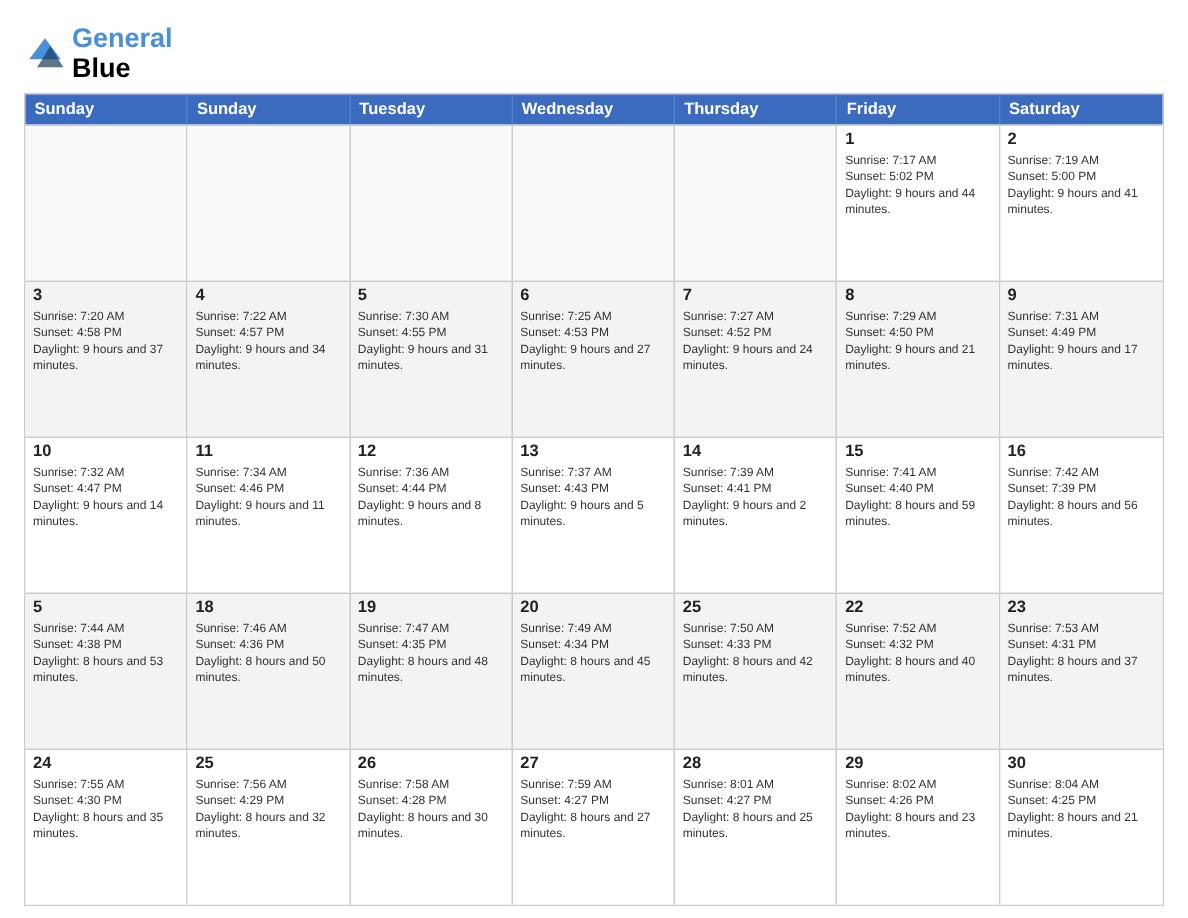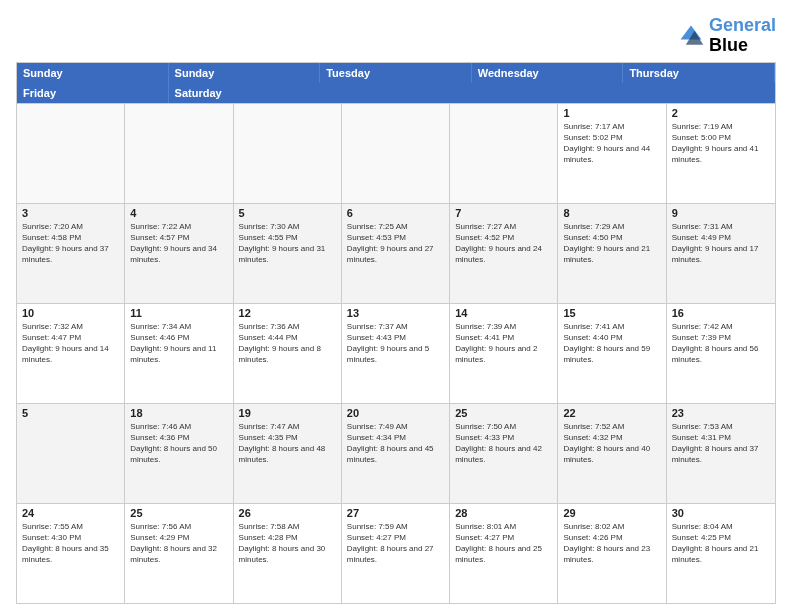--- a/index.html
+++ b/index.html
@@ -12,21 +12,21 @@
     }
     .page {
       width: 792px;
       height: 612px;
       padding: 16px 16px 8px 16px;
       display: flex;
       flex-direction: column;
     }
     .header {
       display: flex;
-      justify-content: flex-end;
+      justify-content: flex-start;
       align-items: flex-start;
       margin-bottom: 6px;
     }
     .logo {
       display: flex;
       align-items: center;
       gap: 4px;
     }
     .logo-text {
       font-size: 18px;
@@ -55,21 +55,21 @@
       color: #444;
     }
     .calendar {
       flex: 1;
       display: flex;
       flex-direction: column;
       border: 1px solid #ccc;
     }
     .cal-header {
       display: grid;
-      grid-template-columns: repeat(5, 1fr);
+      grid-template-columns: repeat(7, 1fr);
       background: #3a6bbf;
     }
     .cal-header-cell {
       color: #fff;
       font-size: 11px;
       font-weight: bold;
       padding: 4px 6px;
       text-align: left;
       border-right: 1px solid #5080cc;
     }
@@ -244,20 +244,23 @@
           <div class="cal-cell">
             <span class="day-number">16</span>
             <div class="cell-text" style="white-space: pre-line;">Sunrise: 7:42 AM
 Sunset: 7:39 PM
 Daylight: 8 hours and 56 minutes.</div>
           </div>
         </div>
         <div class="cal-row">
           <div class="cal-cell shaded">
             <span class="day-number">5</span>
+            <div class="cell-text" style="white-space: pre-line;">Sunrise: 7:44 AM
+Sunset: 4:38 PM
+Daylight: 8 hours and 53 minutes.</div>
           </div>
           <div class="cal-cell shaded">
             <span class="day-number">18</span>
             <div class="cell-text" style="white-space: pre-line;">Sunrise: 7:46 AM
 Sunset: 4:36 PM
 Daylight: 8 hours and 50 minutes.</div>
           </div>
           <div class="cal-cell shaded">
             <span class="day-number">19</span>
             <div class="cell-text" style="white-space: pre-line;">Sunrise: 7:47 AM

